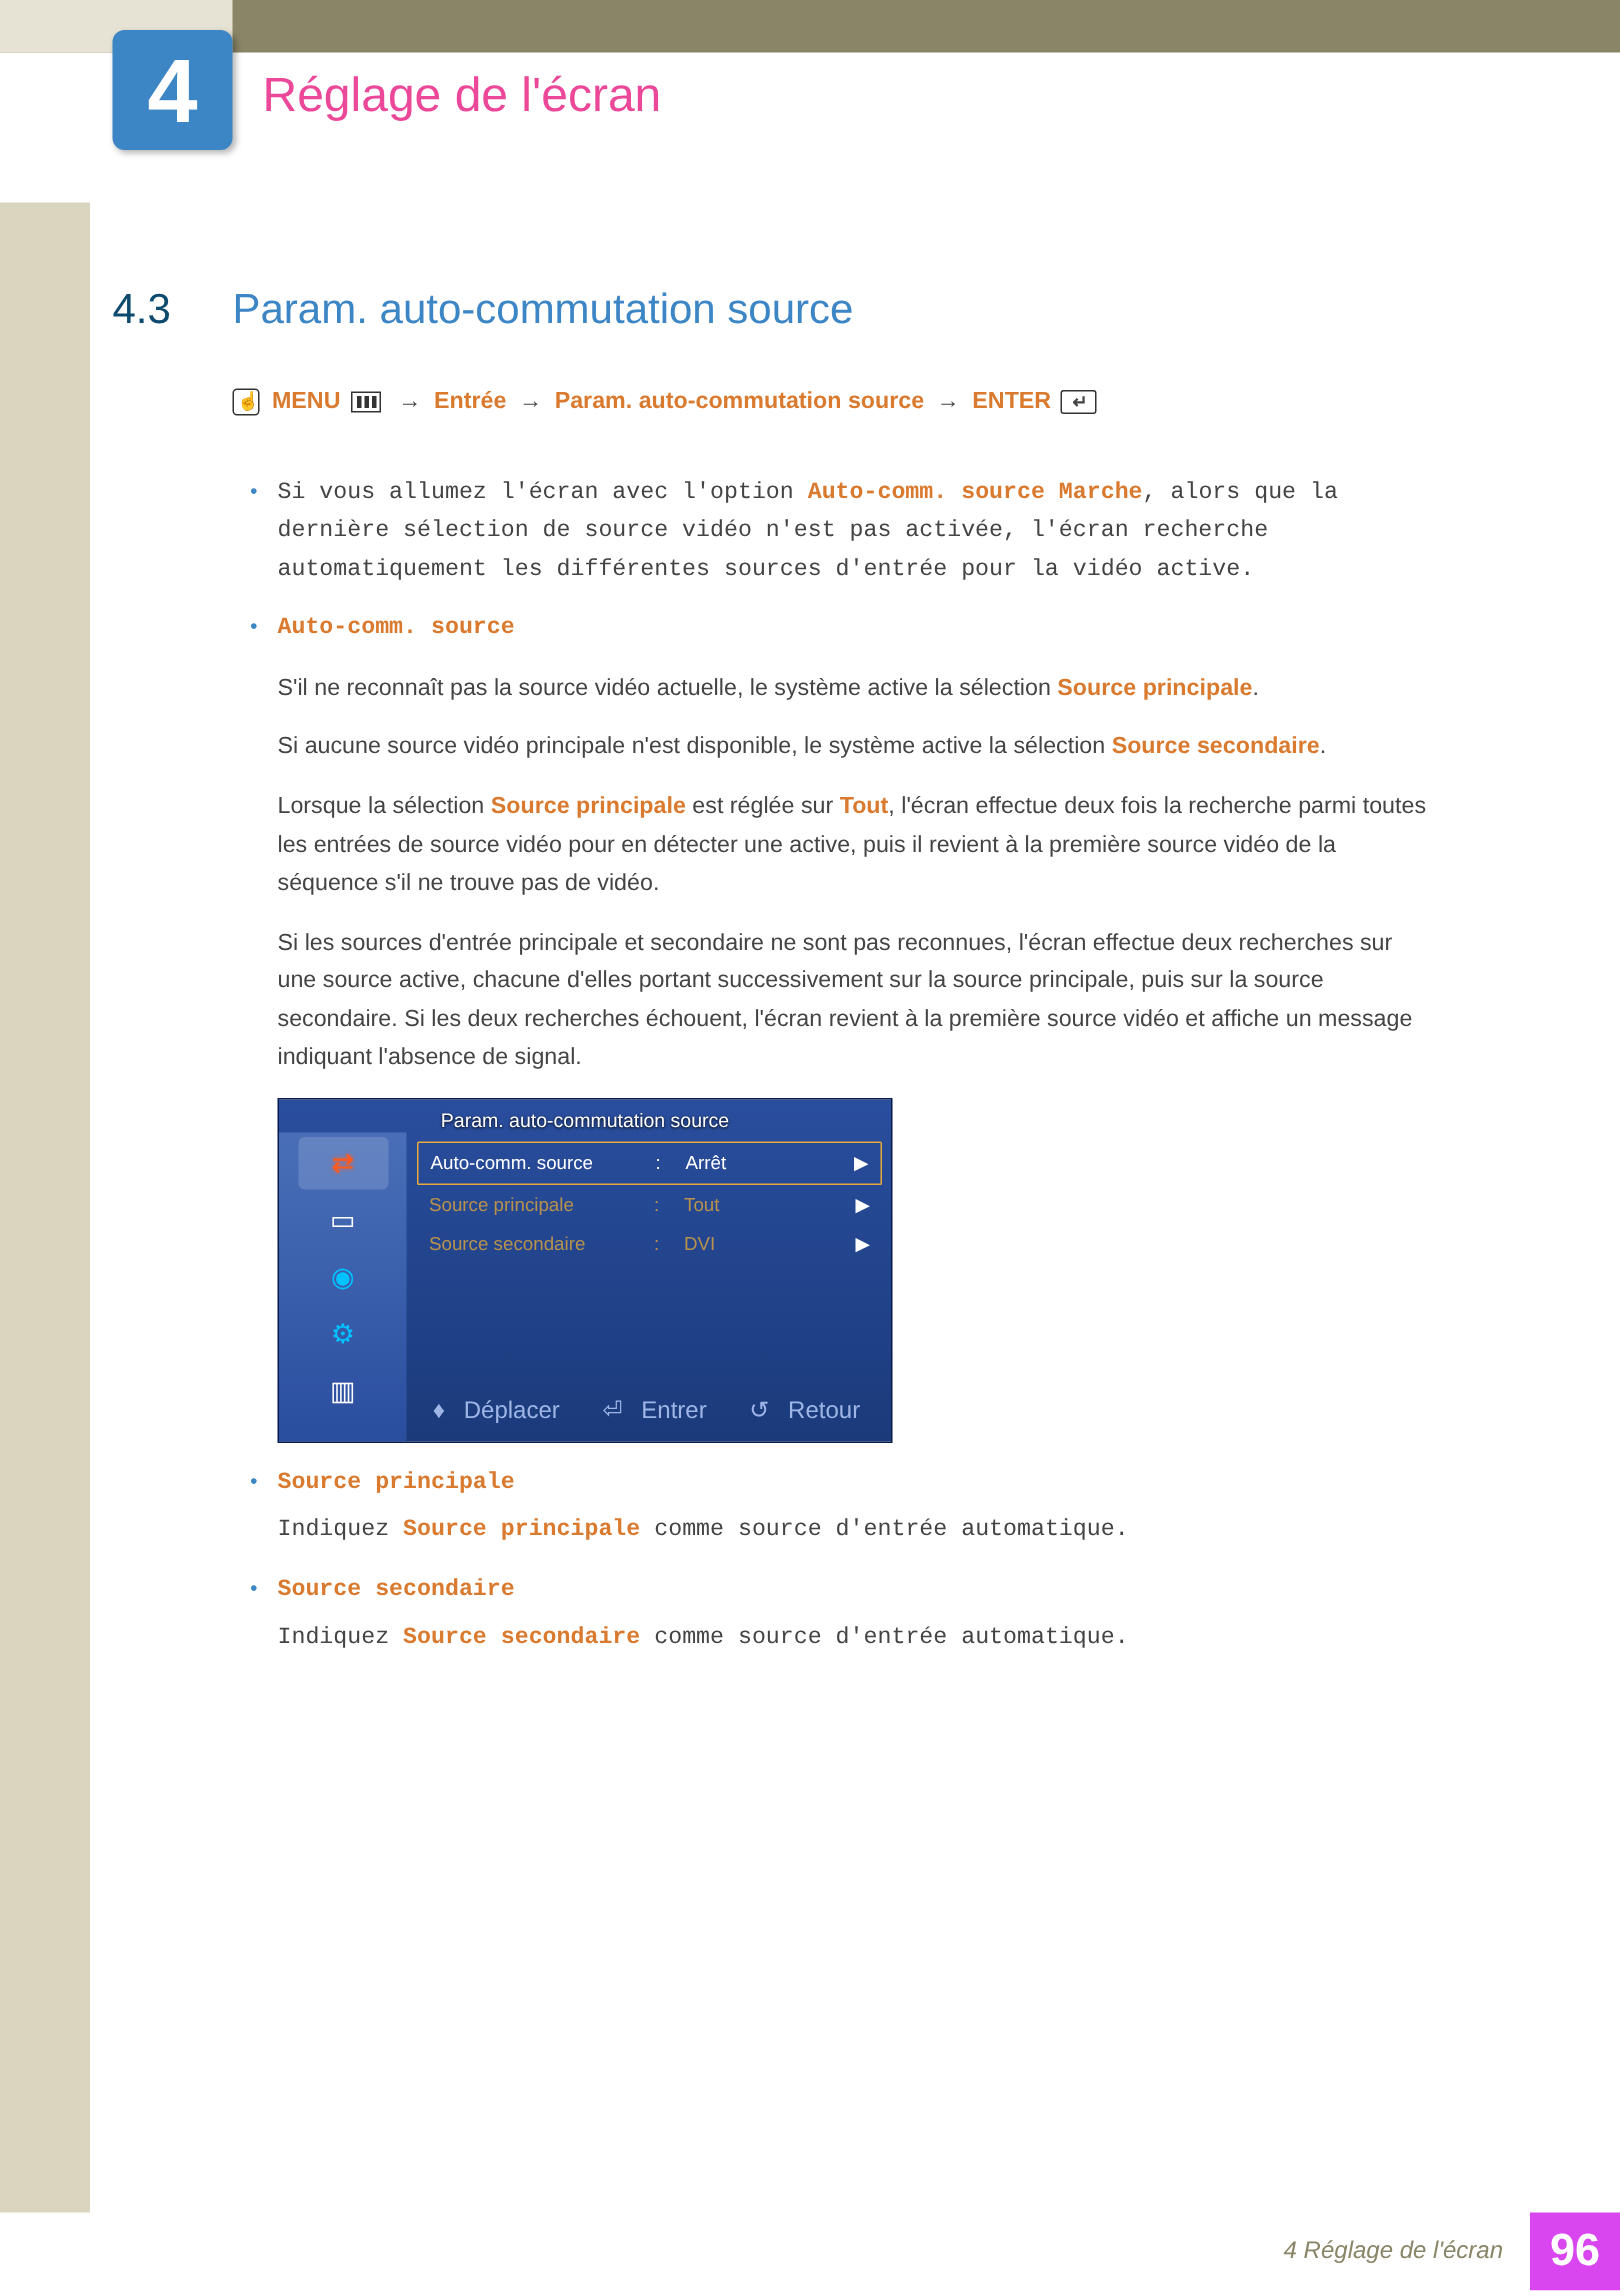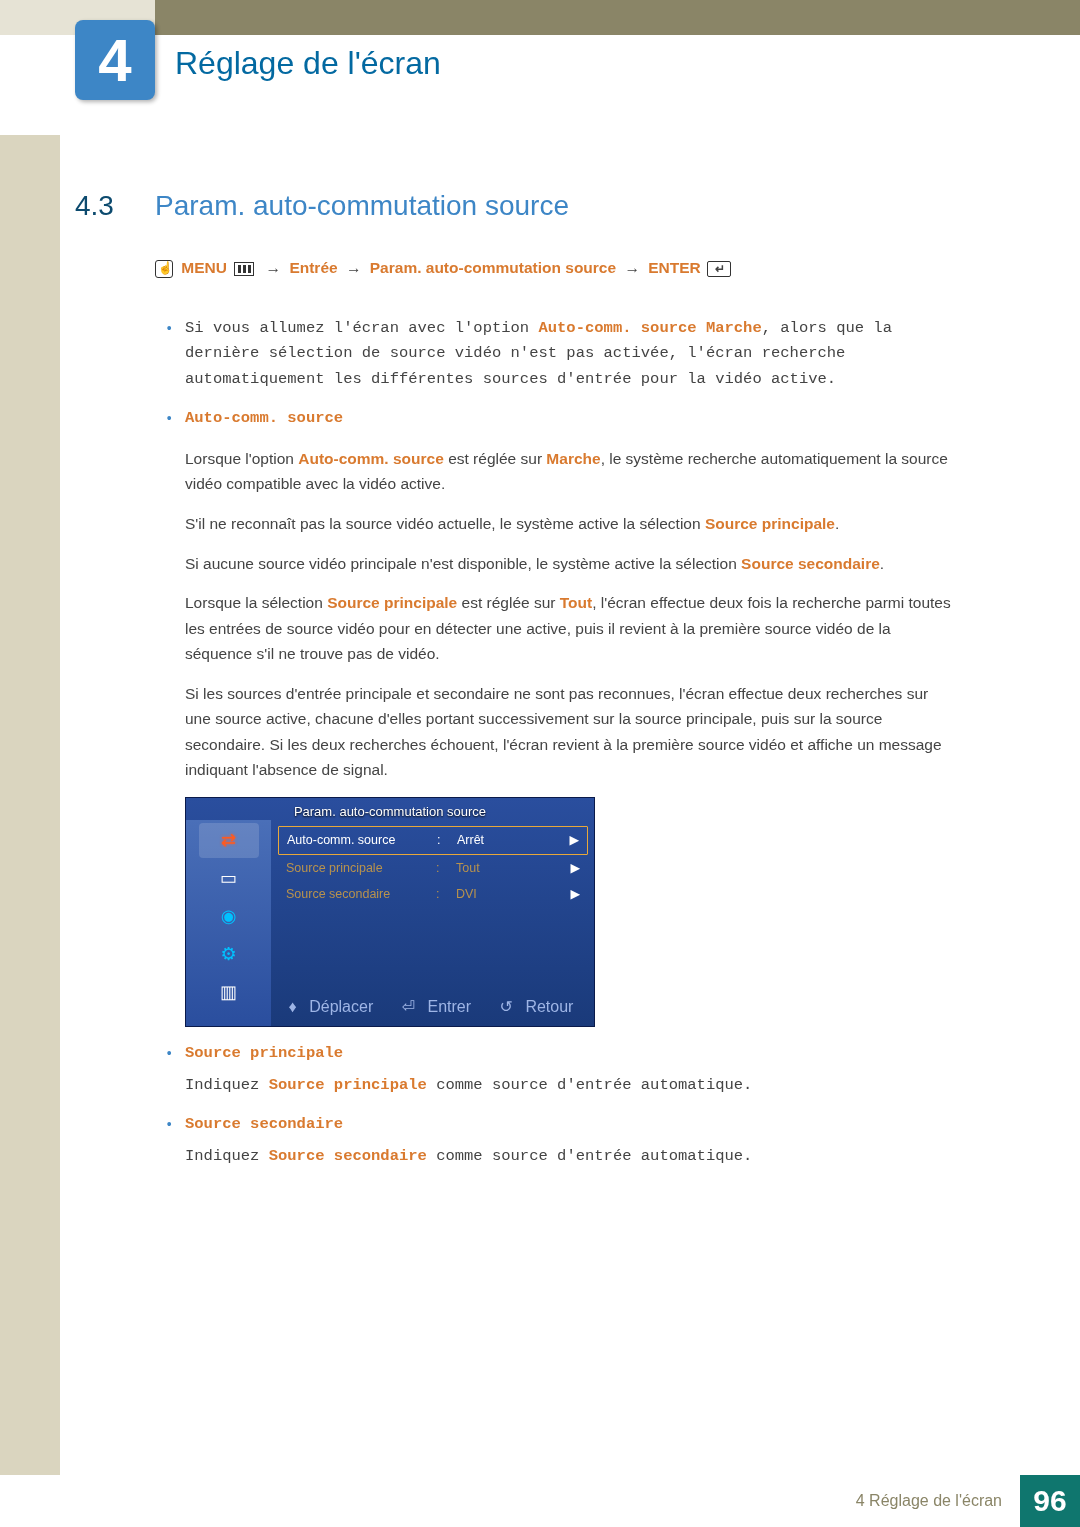--- a/index.html
+++ b/index.html
@@ -34,21 +34,21 @@
     font-weight: bold;
     display: flex;
     align-items: center;
     justify-content: center;
     box-shadow: 2px 2px 4px rgba(0,0,0,0.3);
   }
   .chapter-title {
     position: absolute;
     left: 175px; top: 45px;
     font-size: 32px;
-    color: #0369a1;
+    color: #ec4899;
     font-weight: 500;
   }
   .left-sidebar {
     position: absolute;
     left: 0; top: 135px;
     width: 60px;
     bottom: 52px;
     background: #dad5bf;
   }
   .section-number {
@@ -231,24 +231,25 @@
     align-items: stretch;
   }
   .footer-label {
     background: #ffffff;
     color: #8a8567;
     font-size: 16px;
     display: flex;
     align-items: center;
     padding: 0 18px;
     font-weight: 500;
+    font-style: italic;
   }
   .footer-page {
     width: 60px;
-    background: #0f766e;
+    background: #d946ef;
     color: #fff;
     font-size: 30px;
     font-weight: bold;
     display: flex;
     align-items: center;
     justify-content: center;
   }
 </style>
 </head>
 <body>
@@ -282,23 +283,20 @@
 
 
   <div class="bullet-item">
     <span>Si vous allumez l'écran avec l'option </span><span class="emph">Auto-comm. source Marche</span><span>, alors que la dernière sélection de source vidéo n'est pas activée, l'écran recherche automatiquement les différentes sources d'entrée pour la vidéo active.</span>
   </div>
 
   <div class="bullet-item">
     <span class="emph-title">Auto-comm. source</span>
   </div>
 
-  <div class="sub-para">
-    <span>Lorsque l'option </span><span class="emph">Auto-comm. source</span><span> est réglée sur </span><span class="emph">Marche</span><span>, le système recherche automatiquement la source vidéo compatible avec la vidéo active.</span>
-  </div>
 
   <div class="sub-para">
     <span>S'il ne reconnaît pas la source vidéo actuelle, le système active la sélection </span><span class="emph">Source principale</span><span>.</span>
   </div>
 
   <div class="sub-para">
     <span>Si aucune source vidéo principale n'est disponible, le système active la sélection </span><span class="emph">Source secondaire</span><span>.</span>
   </div>
 
   <div class="sub-para">

